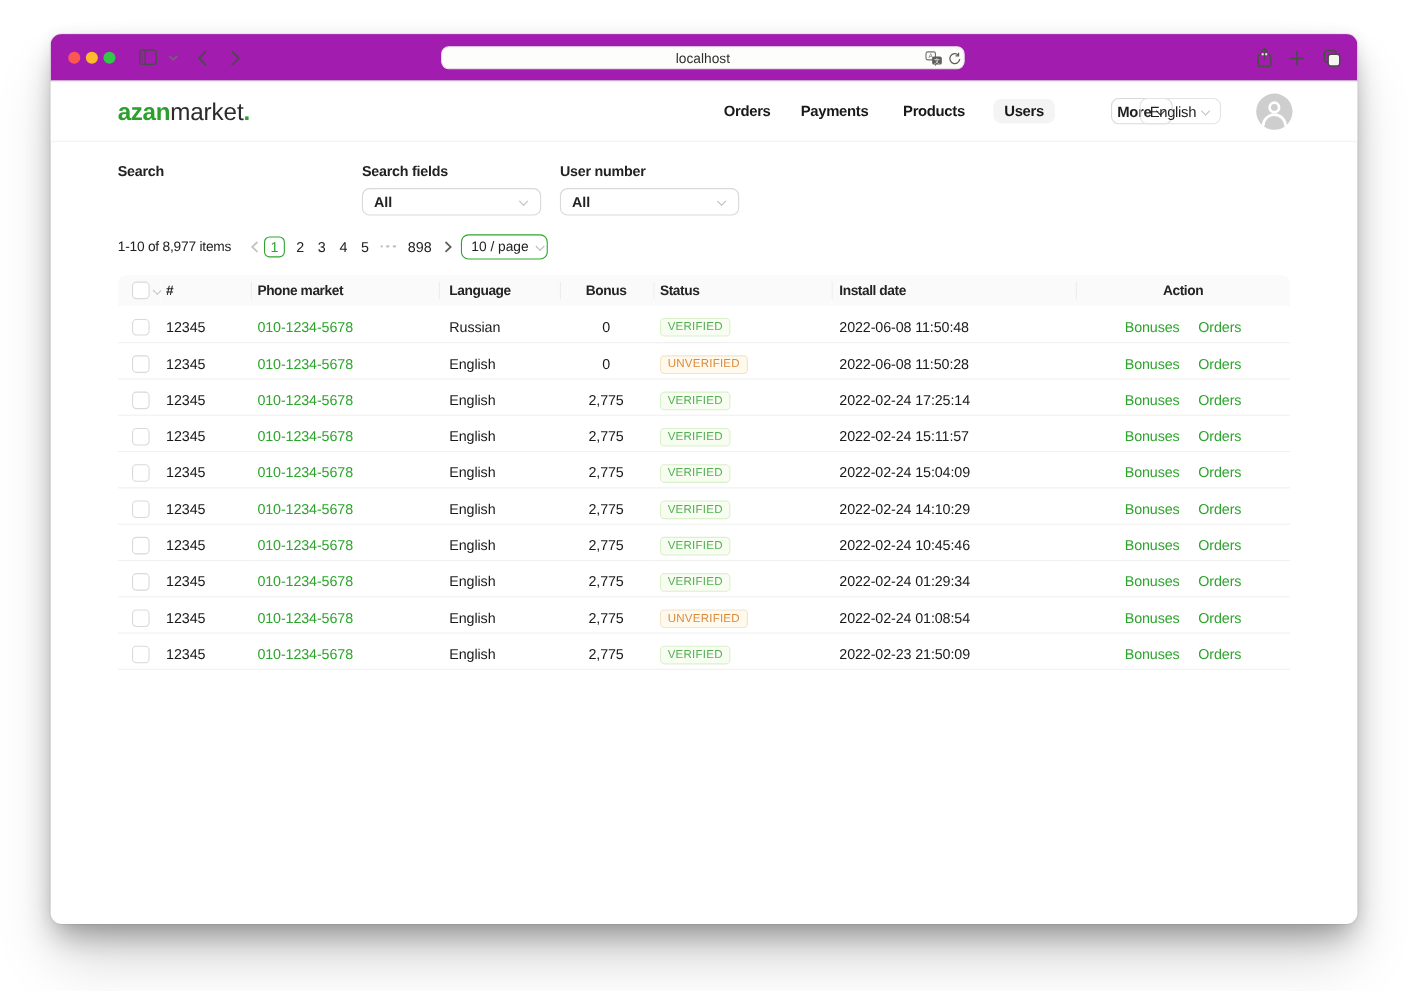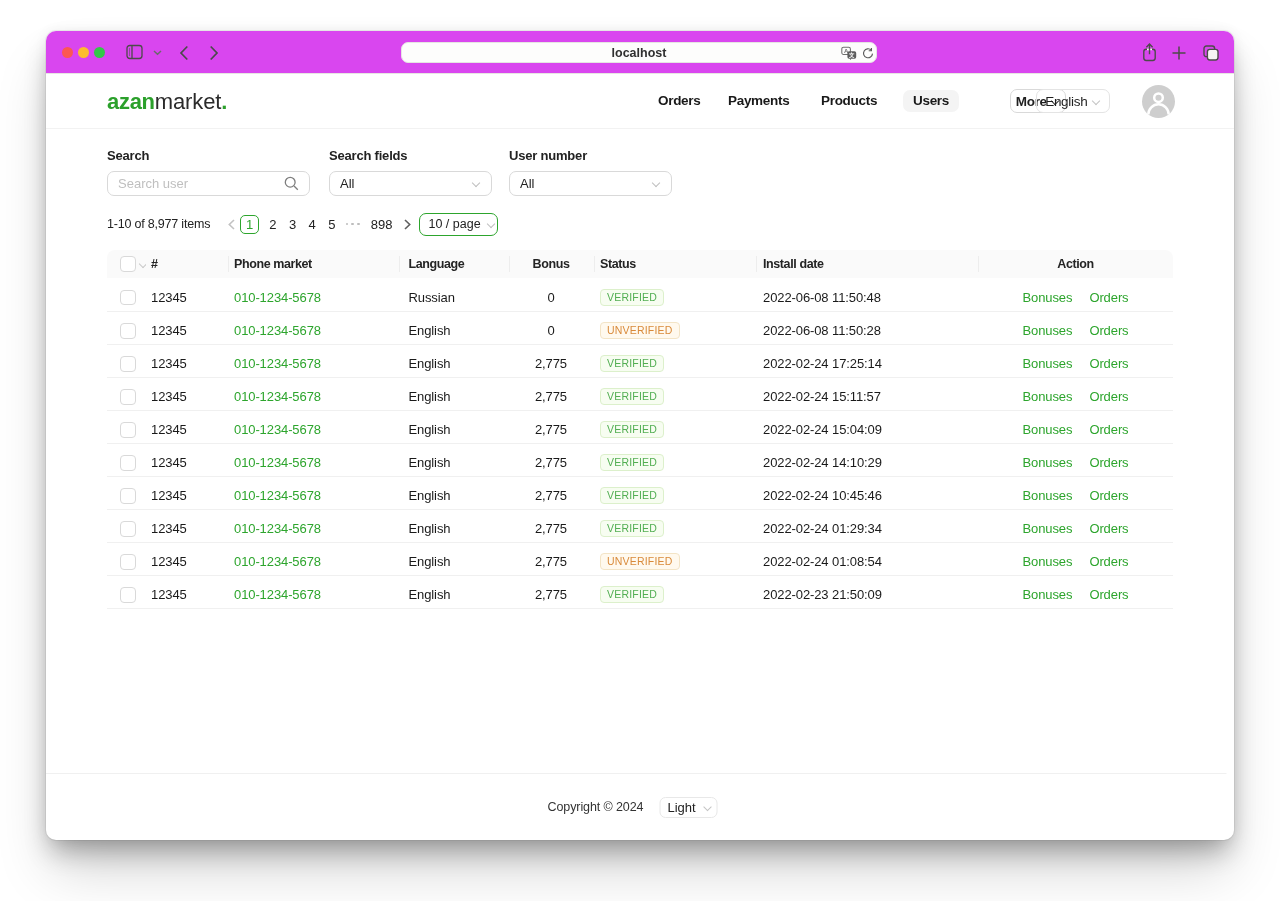--- a/index.html
+++ b/index.html
@@ -3,21 +3,21 @@
 <meta charset="utf-8">
 <style>
 * { margin:0; padding:0; box-sizing:border-box; }
 html,body { width:1280px; height:901px; overflow:hidden; }
 body { font-family:"Liberation Sans", sans-serif; background:#fff; position:relative; }
 .window { position:absolute; left:46px; top:31px; width:1188px; height:809px;
   background:#fff; border-radius:10px;
   box-shadow: 0 0 0 1px rgba(0,0,0,0.055), 0 15px 26px -5px rgba(0,0,0,0.30), 0 34px 55px -6px rgba(0,0,0,0.18), 0 0 14px rgba(0,0,0,0.055);
   overflow:hidden; }
 
-.chrome { position:relative; height:43px; background:#d946ef; border-bottom:1px solid #e7e5e2; box-shadow:0 1px 1px rgba(0,0,0,0.025);font-weight:bold; }
+.chrome { position:relative; height:43px; background:#a21caf; border-bottom:1px solid #e7e5e2; box-shadow:0 1px 1px rgba(0,0,0,0.025); }
 .dot { position:absolute; top:16px; width:11px; height:11px; border-radius:50%; }
 .dot.r { left:16px; background:#fc5753; }
 .dot.y { left:32px; background:#fdbc2e; }
 .dot.g { left:48px; background:#33c748; }
 .cicon { position:absolute; }
 .urlbar { position:absolute; left:355px; top:11px; width:476px; height:21px;
   background:#fdfdfc; border:1px solid #e6e5e3; border-radius:7px;
   display:flex; align-items:center; justify-content:center;
   font-size:12.5px; color:#303030; }
 .urlicons { position:absolute; right:2px; top:3px; display:flex; gap:5px; align-items:center; }
@@ -38,21 +38,21 @@
 
 .main { padding:0 61px; font-size:13px; color:#1a1a1a; }
 .crumbs { margin-top:18px; font-size:13px; letter-spacing:-0.5px; color:#999; height:16px; line-height:16px; }
 .crumbs b { color:#222; font-weight:700; }
 .crumbs .sl { color:#b9b9b9; padding:0 4px; }
 .filters { margin-top:19px; display:flex; }
 .fcol .flabel { font-size:13px; font-weight:700; color:#222; margin-bottom:7px; height:16px; line-height:16px; letter-spacing:-0.2px; }
 .fbox { height:25px; border:1px solid #d9d9d9; border-radius:7px; background:#fff;
   display:flex; align-items:center; padding:0 10px; font-size:13px; position:relative; }
 .ph { color:#bfbfbf; }
-.fsel { font-weight:400; color:#222; }
+.fsel { font-weight:700; color:#222; }
 .fbox .right { margin-left:auto; color:#bfbfbf; }
 
 .pager { margin-top:16px; display:flex; align-items:center; font-size:13px; color:#222; height:24px; }
 .pager .total { font-size:12.5px; letter-spacing:-0.2px; width:106px; }
 .pd { width:2.6px; height:2.6px; border-radius:50%; background:#bdbdbd; display:inline-block; }
 .pnum { width:19.7px; text-align:center; }
 .pcur { border:1px solid #2da52d; color:#2da52d; border-radius:5px; width:19px; height:19px;
   line-height:17px; text-align:center; }
 .psize { border:1px solid #2da52d; border-radius:7px; height:23px; width:79px; display:flex;
   align-items:center; padding:0 8px; color:#222; white-space:nowrap; font-size:12.5px; }
@@ -146,27 +146,20 @@
           <circle cx="16.5" cy="12.7" r="4.3" fill="none" stroke="#fff" stroke-width="2.5"></circle>
           <path d="M6.3 29.5 a10.2 10.2 0 0 1 20.4 0" fill="none" stroke="#fff" stroke-width="2.5"></path>
         </svg>
     </span>
   </div>
 
   <div class="main">
     <div class="filters">
       <div class="fcol" style="width:203px">
         <div class="flabel">Search</div>
-        <div class="fbox">
-            <span class="ph">Search user</span>
-          <svg class="right" width="15" height="15" viewBox="0 0 15 15" fill="none" stroke="#7e7e7e" stroke-width="1.3">
-              <circle cx="6.2" cy="6.2" r="4.9"></circle>
-              <line x1="10" y1="10" x2="13.8" y2="13.8"></line>
-            </svg>
-        </div>
       </div>
       <div class="fcol" style="width:163px;margin-left:19px">
         <div class="flabel">Search fields</div>
         <div class="fbox">
             <span class="fsel">All</span>
             <span class="chev right" style="color:#bfbfbf"></span>
           </div>
       </div>
       <div class="fcol" style="width:163px;margin-left:17px">
         <div class="flabel">User number</div>
@@ -317,17 +310,13 @@
  <td><a class="green" href="#">010-1234-5678</a></td>
  <td style="padding-left:10px">English</td>
  <td class="num">2,775</td>
  <td><span class="tag ok">VERIFIED</span></td>
  <td style="padding-left:7px">2022-02-23 21:50:09</td>
  <td class="cen"><a class="green" href="#">Bonuses</a><a class="green" href="#" style="margin-left:17px">Orders</a></td>
 </tr>
         </tbody>
     </table>
   </div>
-  <div class="sfoot">
-    <span style="letter-spacing:-0.1px">Copyright © 2024</span>
-    <span class="lsel">Light<span class="chev" style="color:#c4c4c4;margin-left:8px"></span></span>
-  </div>
 </div>
 
 </body></html>

